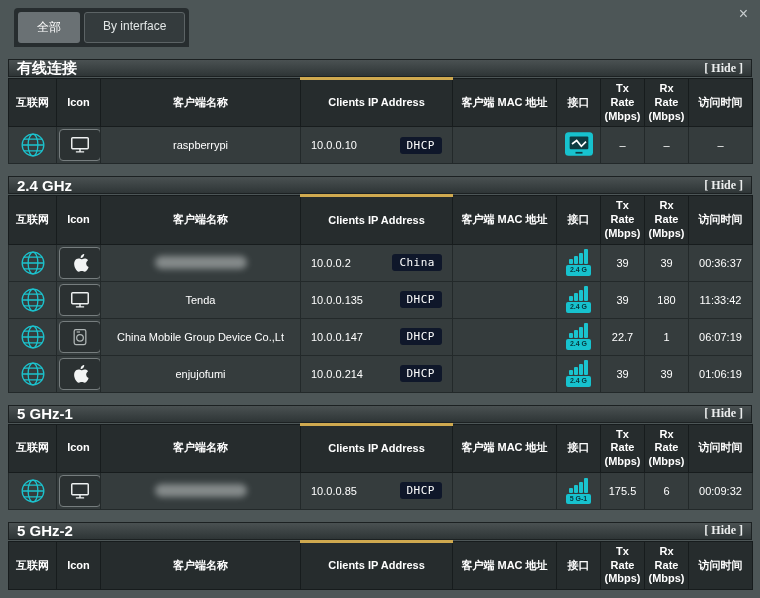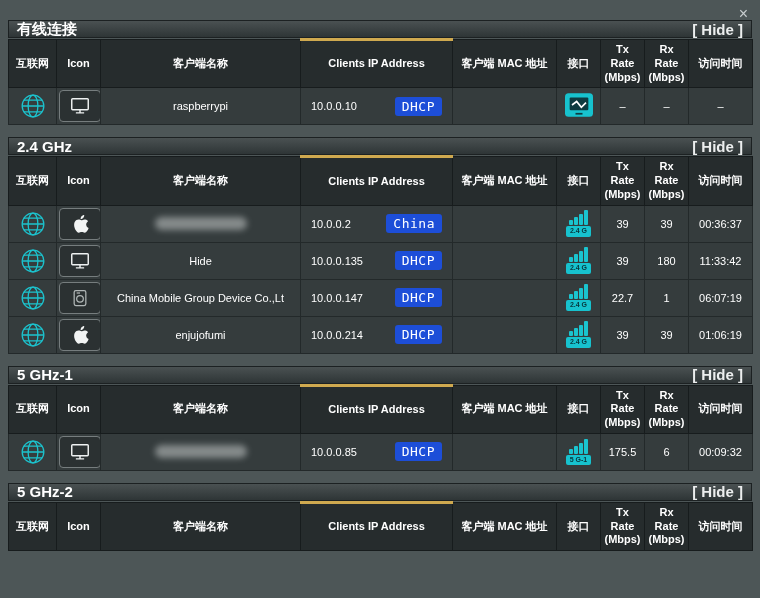--- a/index.html
+++ b/index.html
@@ -33,42 +33,42 @@
 
   
   .section-bar {
     margin:12px 8px 0 8px;
     background:linear-gradient(#4a5152,#2e3536);
     border:1px solid #1c2122;
     display:flex; justify-content:space-between; align-items:center;
     padding:2px 8px; height:18px;
   }
   .section-title { font-size:15px; font-weight:bold; color:#fff; }
-  .hide-link { font-size:15px; font-weight:bold; color:#eceeee; cursor:pointer; }
+  .hide-link { font-size:12px; font-weight:bold; color:#eceeee; cursor:pointer;font-family:Liberation Serif, serif; }
 
   
   table.clients {
     width:744px; margin:0 8px; border-collapse:collapse; table-layout:fixed;
     border:1px solid #1a1f20;
   }
   th {
     background:#262c2d; color:#fff; font-size:11px; font-weight:bold;
     border:1px solid #171c1d; padding:3px 2px; height:32px;
     white-space:pre-line; line-height:1.25;
   }
   th.col-ip { border-top:3px solid #cfa94f;margin-left:24px; }
   td {
     background:#353c3d; border:1px solid #23292a; color:#fff;
     font-size:11px; text-align:center; height:25px; padding:2px;
   }
   td.cell-ip { text-align:left; }
   .ip-wrap { display:flex; align-items:center; justify-content:space-between; padding:0 8px; }
   .badge {
-    background:#1d4ed8; color:#fff; font-family:"DejaVu Sans Mono", monospace;
-    font-size:13px; padding:2px 7px; border-radius:3px; letter-spacing:.5px;
+    background:#0f172a; color:#fff; font-family:"DejaVu Sans Mono", monospace;
+    font-size:11px; padding:2px 7px; border-radius:3px; letter-spacing:.5px;
   }
   .blur-bar {
     width:92px; height:13px; margin:0 auto; border-radius:7px;
     background:#a7acac; filter:blur(3px); opacity:.7;
   }
 
   
   .icon-box {
     width:42px; height:32px; margin:0 auto;
     background:#2b3132; border:1px solid #767d7e; border-radius:4px;
@@ -85,20 +85,24 @@
     padding:1px 4px; border-radius:2px; line-height:1.2; white-space:nowrap;
   }
 </style>
 </head>
 <body>
 
 <div class="panel">
 
   <span class="close-x">×</span>
 
+  <div class="tabs">
+    <div class="tab tab-inactive">全部</div>
+    <div class="tab tab-active">By interface</div>
+  </div>
 
   
   <div class="section-bar">
     <span class="section-title">有线连接</span>
     <span class="hide-link">[ Hide ]</span>
   </div>
   <table class="clients">
     <colgroup>
         <col style="width:48px">
         <col style="width:44px">
@@ -241,21 +245,21 @@
             </svg>
           </td>
       <td>
             <div class="icon-box">
               <svg viewBox="0 0 24 24" width="24" height="22" fill="none" stroke="#eef1f1" stroke-width="1.6">
                 <rect x="3" y="4" width="18" height="12" rx="1"></rect>
                 <path d="M12 16v3M7.5 19.5h9"></path>
               </svg>
             </div>
           </td>
-      <td><span>Hide</span></td>
+      <td><span>Tenda</span></td>
       <td class="cell-ip">
             <div class="ip-wrap">
               <span>10.0.0.135</span>
               <span class="badge">DHCP</span>
             </div>
           </td>
       <td></td>
       <td>
             <div class="iface-wrap">
               <div class="sig-bars">

